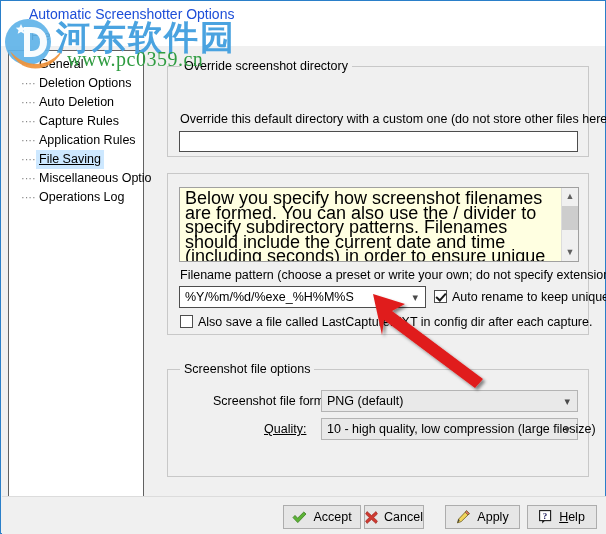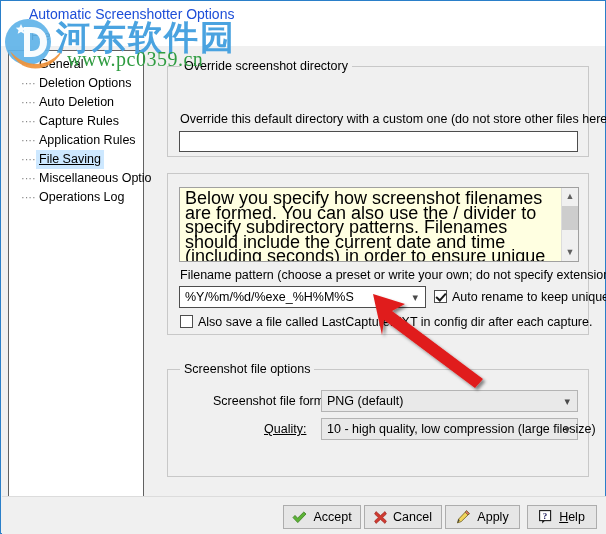--- a/index.html
+++ b/index.html
@@ -272,21 +272,21 @@
 
     <div class="btn" style="left:281px;width:78px;">
       <span class="bicon">
         <svg width="15" height="13" viewBox="0 0 15 13">
           <path d="M1 6.6 L3 4.4 L5.6 7.2 L11.8 1 L14 3 L5.8 11.6 Z" fill="#5cb336" stroke="#3b7d20" stroke-width="0.8"></path>
         </svg>
       </span>
       <span>Accept</span>
     </div>
 
-    <div class="btn" style="left:362px;width:78px;">
+    <div class="btn" style="left:362px;width:60px;">
       <span class="bicon">
         <svg width="13" height="13" viewBox="0 0 13 13">
           <path d="M2 0.6 L6.5 4.6 L11 0.6 L12.4 3 L8.6 6.5 L12.4 10 L11 12.4 L6.5 8.4 L2 12.4 L0.6 10 L4.4 6.5 L0.6 3 Z" fill="#d03b32" stroke="#a02922" stroke-width="0.7"></path>
         </svg>
       </span>
       <span>Cancel</span>
     </div>
 
     <div class="btn" style="left:443px;width:75px;">
       <span class="bicon">

